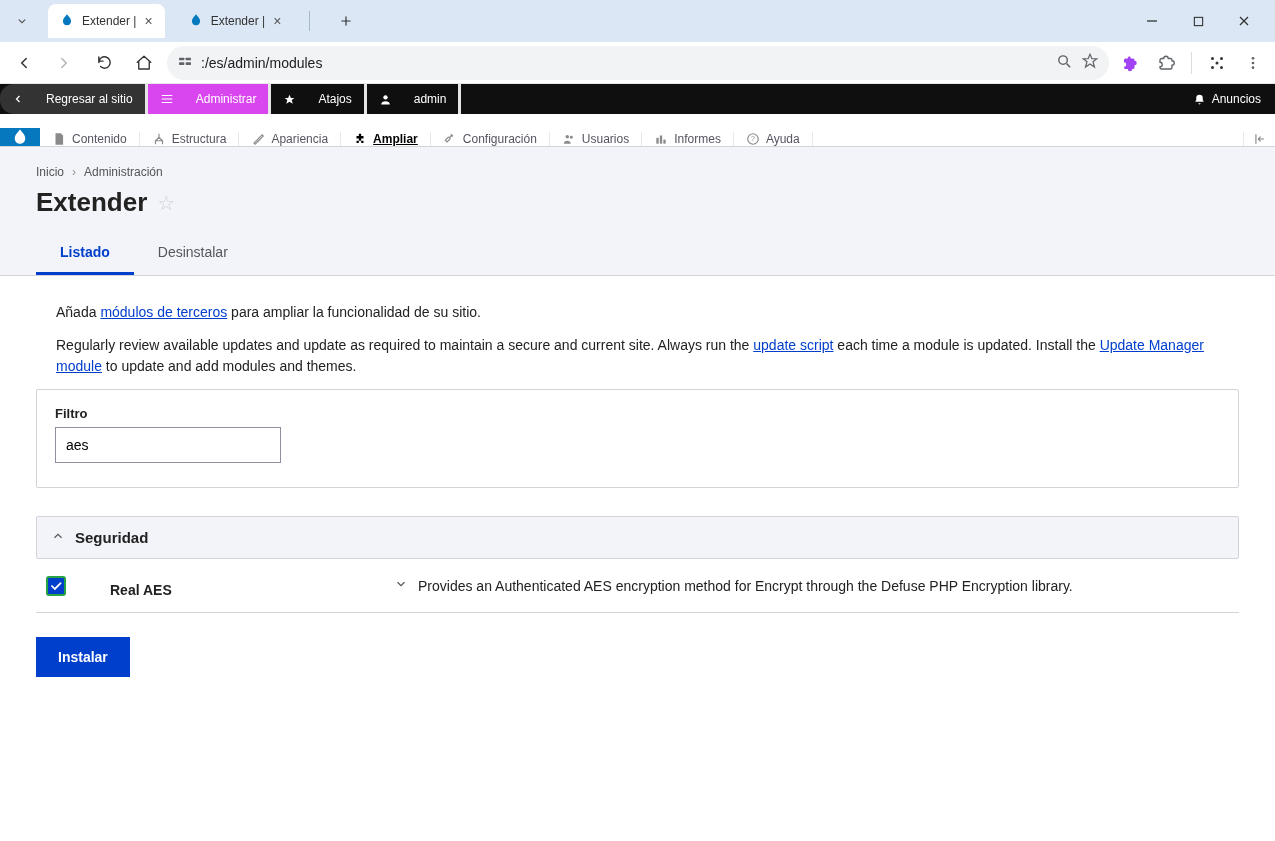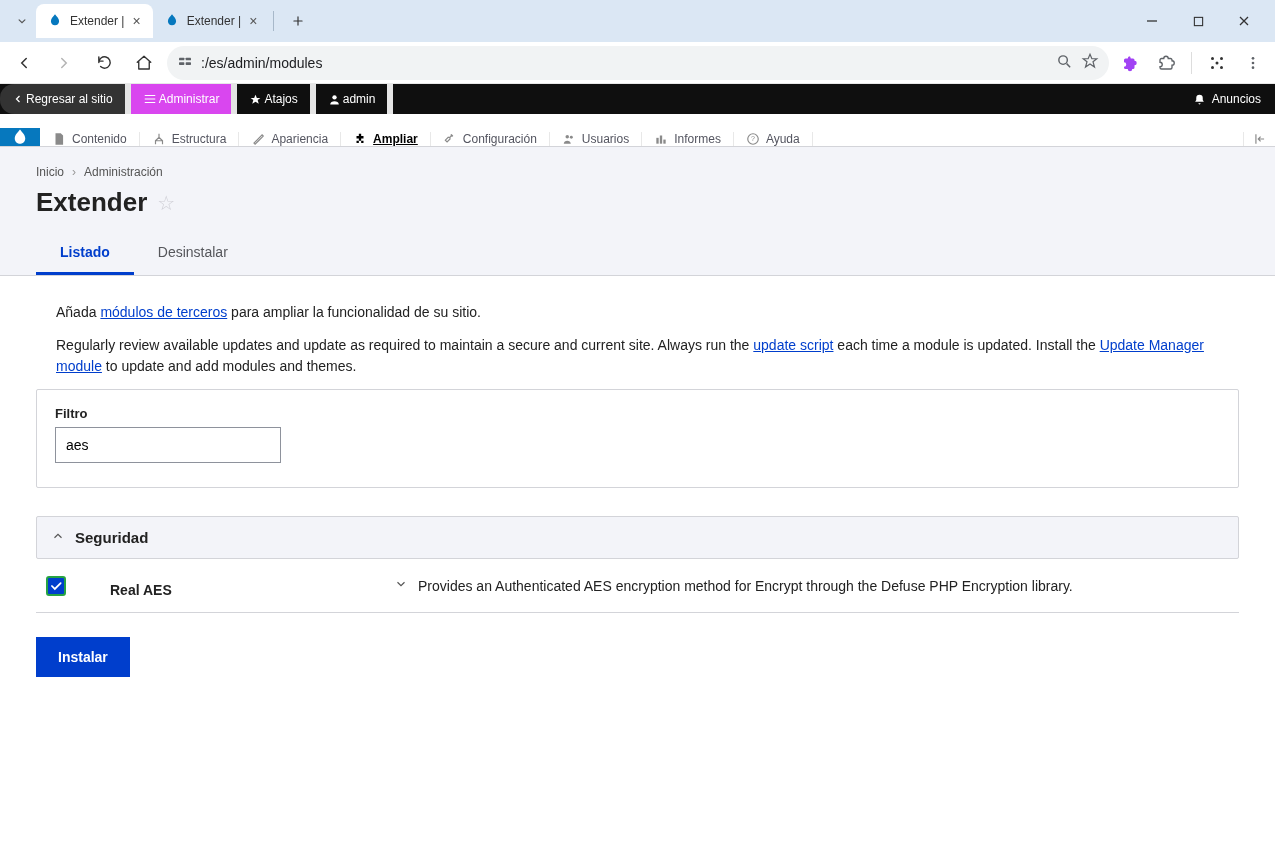--- a/index.html
+++ b/index.html
@@ -1,19 +1,19 @@
 <!DOCTYPE html>
 <html><head>
   <meta charset="utf-8">
   <style>
     * { box-sizing: border-box; margin: 0; padding: 0; }
     body { font-family: "Segoe UI", Arial, sans-serif; background: #fff; font-size: 13px; overflow: hidden; width: 1275px; height: 841px; }
 
     
-    .browser-top { background: #dbe7f4; height: 42px; display: flex; align-items: center; padding: 0 8px; gap: 0; }
+    .browser-top { background: #dbe7f4; height: 42px; display: flex; align-items: center; padding: 0 8px; gap: 12px; }
     .tab-dropdown { width: 28px; height: 28px; display:flex; align-items:center; justify-content:center; border-radius:6px; }
     .tab { display:flex; align-items:center; height:34px; padding:0 12px; gap:8px; border-radius:8px 8px 0 0; font-size:12px; color:#333; max-width:230px; }
     .tab.active { background:#fff; }
     .tab .favicon { color:#0678be; }
     .tab .tab-title { white-space:nowrap; overflow:hidden; text-overflow:ellipsis; flex:1; }
     .tab .close { color:#555; font-size:14px; }
     .new-tab { width:28px; height:28px; display:flex; align-items:center; justify-content:center; color:#333; margin-left:6px; }
     .tab-sep { width:1px; height:20px; background:#a7b8c9; margin:0 4px; }
     .win-controls { margin-left:auto; display:flex; gap:0; }
     .win-btn { width:46px; height:32px; display:flex; align-items:center; justify-content:center; color:#333; }
@@ -22,21 +22,21 @@
     .tb-btn { width:34px; height:34px; display:flex; align-items:center; justify-content:center; color:#333; border-radius:50%; }
     .tb-btn.disabled { color:#b4b4b4; }
     .urlbar { flex:1; height:34px; background:#f1f3f4; border-radius:17px; display:flex; align-items:center; padding:0 10px; gap:8px; color:#5f6368; font-size:14px; }
     .urlbar .url-text { flex:1; }
     .urlbar .url-path { color:#202124; }
     .ext-icon { width:30px; height:30px; display:flex; align-items:center; justify-content:center; color:#5f6368; }
     .ext-sep { width:1px; height:22px; background:#ddd; margin:0 4px; }
 
     
     .drupal-toolbar { background:#0f0f0f; height:30px; display:flex; align-items:center; color:#fff; font-size:12px; }
-    .dt-item { display:flex; align-items:center; gap:2px; padding:12px 12px; height:100%; border-right:6px solid #e5e5e5; cursor:pointer; }
+    .dt-item { display:flex; align-items:center; gap:22px; padding:12px 12px; height:100%; border-right:3px solid #e5e5e5; cursor:pointer; }
     .dt-item.first { background:#333; border-radius:14px 0 0 14px; margin-left:0; }
     .dt-item.active { background:#d946ef; }
     .dt-right { margin-left:auto; display:flex; align-items:center; gap:6px; padding:0 14px; }
 
     
     .admin-menu { background:#fff; height:33px; display:flex; align-items:flex-end; border-bottom:1px solid #d3d4d9; font-size:12px; }
     .am-logo { width:40px; background:#0678be; display:flex; align-items:center; justify-content:center; color:#fff; }
     .am-item { display:flex; align-items:center; gap:6px; padding:0 12px; border-right:1px solid #e8e8e8; color:#545560; cursor:pointer; }
     .am-item.active { font-weight:bold; text-decoration:underline; color:#000; }
     .am-item svg { color:#8a8a8a; }

